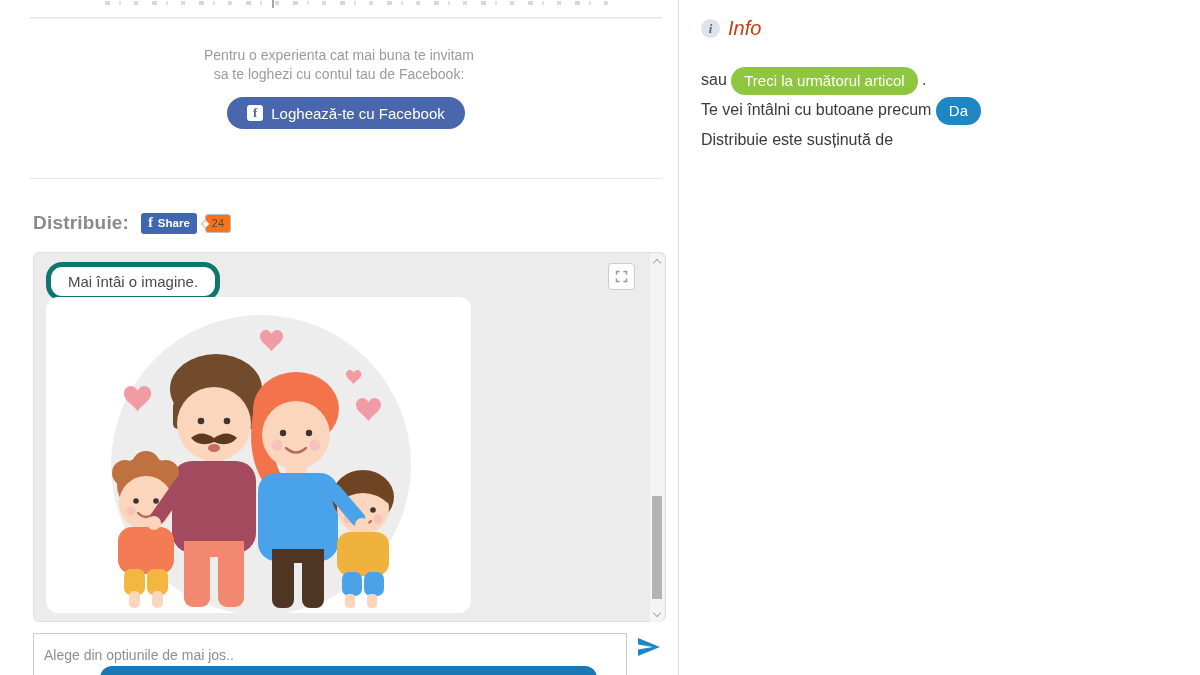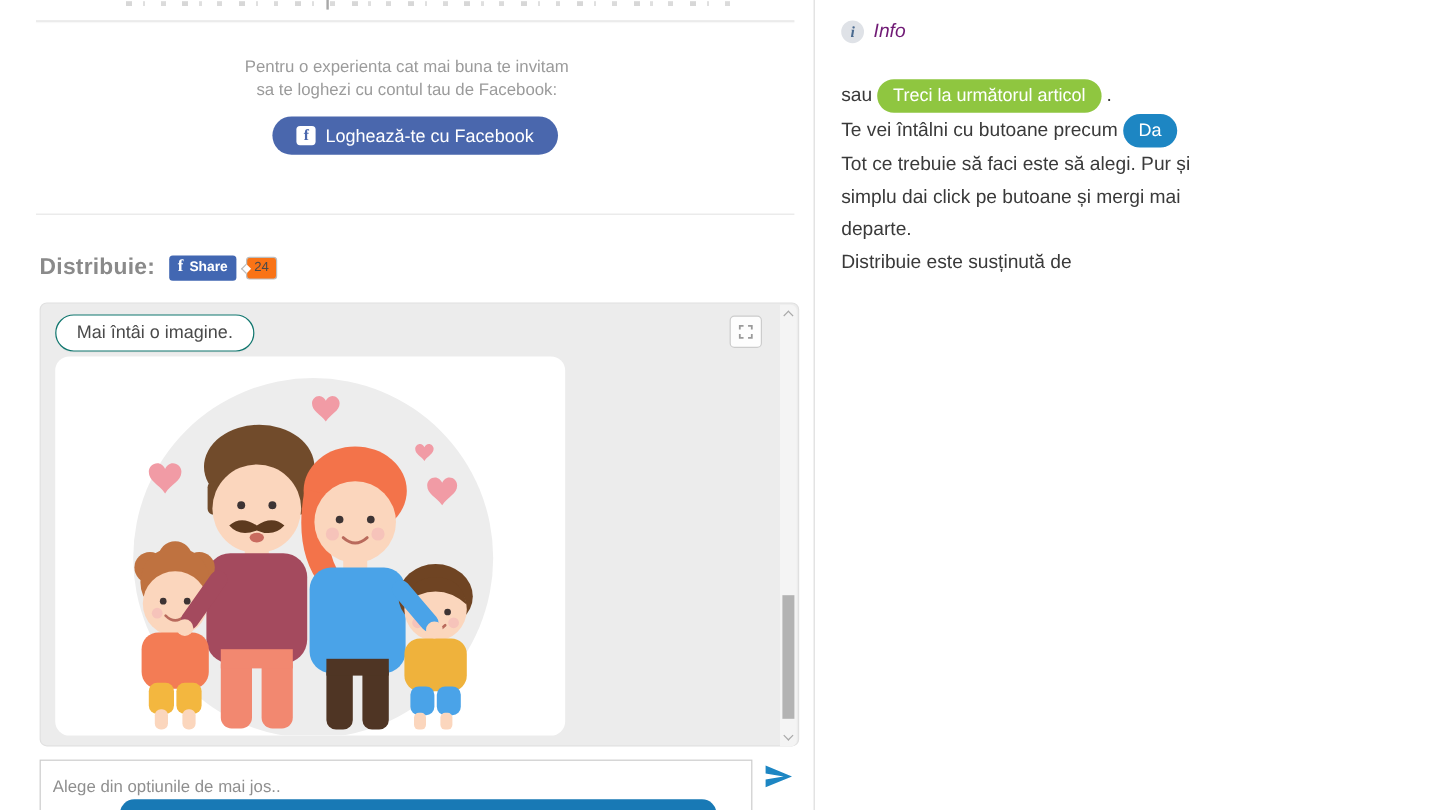--- a/index.html
+++ b/index.html
@@ -29,21 +29,21 @@
   .fb-share .f { font-family:"Liberation Serif",serif; font-weight:bold; font-size:14px; line-height:14px; }
   .fb-share .s { font-size:11.5px; font-weight:bold; }
   .share-count { margin-left:8px; position:relative; height:19px; border:1px solid #bdbdbd; border-radius:3px;
     background:#f97316; color:#4a4a4a; font-size:11px; display:inline-flex; align-items:center; padding:0 6px; }
   .share-count .ptr { position:absolute; left:-4px; top:6px; width:6px; height:6px; background:#fff;
     border-left:1px solid #bdbdbd; border-bottom:1px solid #bdbdbd; transform:rotate(45deg); }
 
   
   .chat { position:absolute; left:33px; top:252px; width:633px; height:370px; background:#ececec;
     border:1px solid #e0e0e0; border-radius:6px; }
-  .bubble { position:absolute; left:12px; top:9px; background:#fff; border:1px solid #0f766e; border-radius:16px;
+  .bubble { position:absolute; left:12px; top:9px; background:#fff; border:5px solid #0f766e; border-radius:16px;
     padding:6px 17px; font-size:15px; color:#4a4a4a; box-shadow:0 1px 1px rgba(0,0,0,.03); }
   .expand-btn { position:absolute; left:574px; top:10px; width:27px; height:27px; background:#fdfdfd;
     border:1px solid #ccc; border-radius:4px; display:flex; align-items:center; justify-content:center; cursor:pointer; }
   .img-card { position:absolute; left:12px; top:44px; width:425px; height:316px; background:#fff; border-radius:12px; overflow:hidden; }
 
   
   .sb { position:absolute; right:1px; top:1px; width:14px; height:368px; background:#f4f4f4; border-radius:0 5px 5px 0; }
   .sb-thumb { position:absolute; left:2px; top:242px; width:10px; height:103px; background:#b3b3b3; }
   .chev { position:absolute; left:4px; width:6px; height:6px; border-left:1.6px solid #a9a9a9; border-top:1.6px solid #a9a9a9; }
   .chev.up { top:6px; transform:rotate(45deg); }
@@ -56,21 +56,21 @@
   .send-btn { position:absolute; left:634px; top:633px; width:30px; height:28px; background:transparent; border:none;
     display:flex; align-items:center; justify-content:center; cursor:pointer; }
   .bottom-btn { position:absolute; left:100px; top:666px; width:497px; height:24px; background:#1879b5;
     border:none; border-radius:18px; cursor:pointer; }
 
   
   .info-head { position:absolute; left:701px; top:17px; display:flex; align-items:center; gap:8px; }
   .info-ico { width:19px; height:19px; border-radius:50%; background:#dfe2e7; color:#4a6a8f;
     font-family:"Liberation Serif",serif; font-style:italic; font-weight:bold; font-size:13px;
     display:flex; align-items:center; justify-content:center; }
-  .info-title { font-style:italic; font-size:16px; color:#701a75; }
+  .info-title { font-style:italic; font-size:20px; color:#c2410c; }
 
   .info-body { position:absolute; left:701px; top:66px; width:302px; font-size:16px; line-height:27px; color:#3a3a3a; }
   .pill { display:inline-block; color:#fff; font-size:15px; line-height:20px; padding:4px 13px; border-radius:15px;
     border:none; cursor:pointer; vertical-align:middle; font-family:"Liberation Sans",sans-serif; }
   .pill.blue { background:#1d86c3; }
   .pill.green { background:#8fc640; }
   .info-line { margin-bottom:1px; }
   .brand { color:#0c76ba; font-weight:bold; font-size:17px; letter-spacing:-.2px; }
   .brand sup { font-size:9px; }
 </style>
@@ -216,17 +216,16 @@
   <div class="info-body">
     <div class="info-line">
       <span>sau</span>
       <button class="pill green">Treci la următorul articol</button>
       <span>.</span>
     </div>
     <div class="info-line">
       <span>Te vei întâlni cu butoane precum</span>
       <button class="pill blue">Da</button>
     </div>
-    <div>Tot ce trebuie să faci este să alegi. Pur și simplu dai click pe butoane și mergi mai departe.</div>
     <div>Distribuie este susținută de</div>
   </div>
 
 </div>
 
 </body></html>

